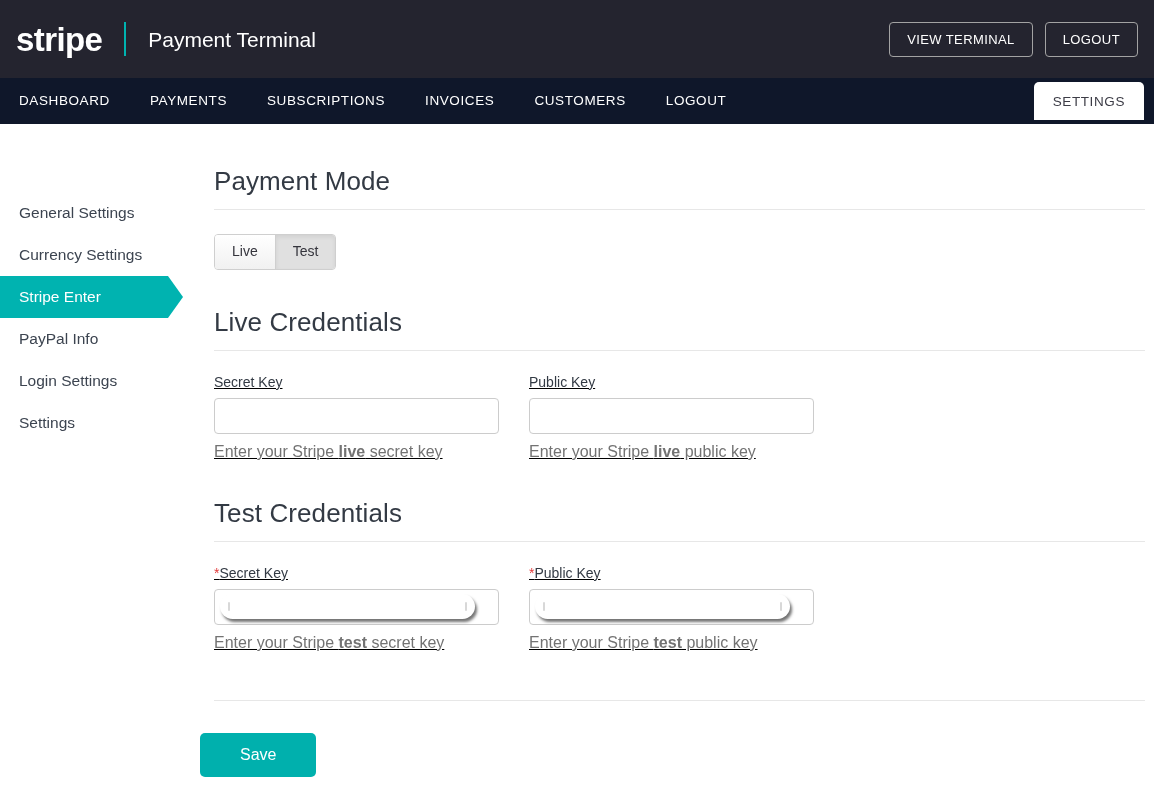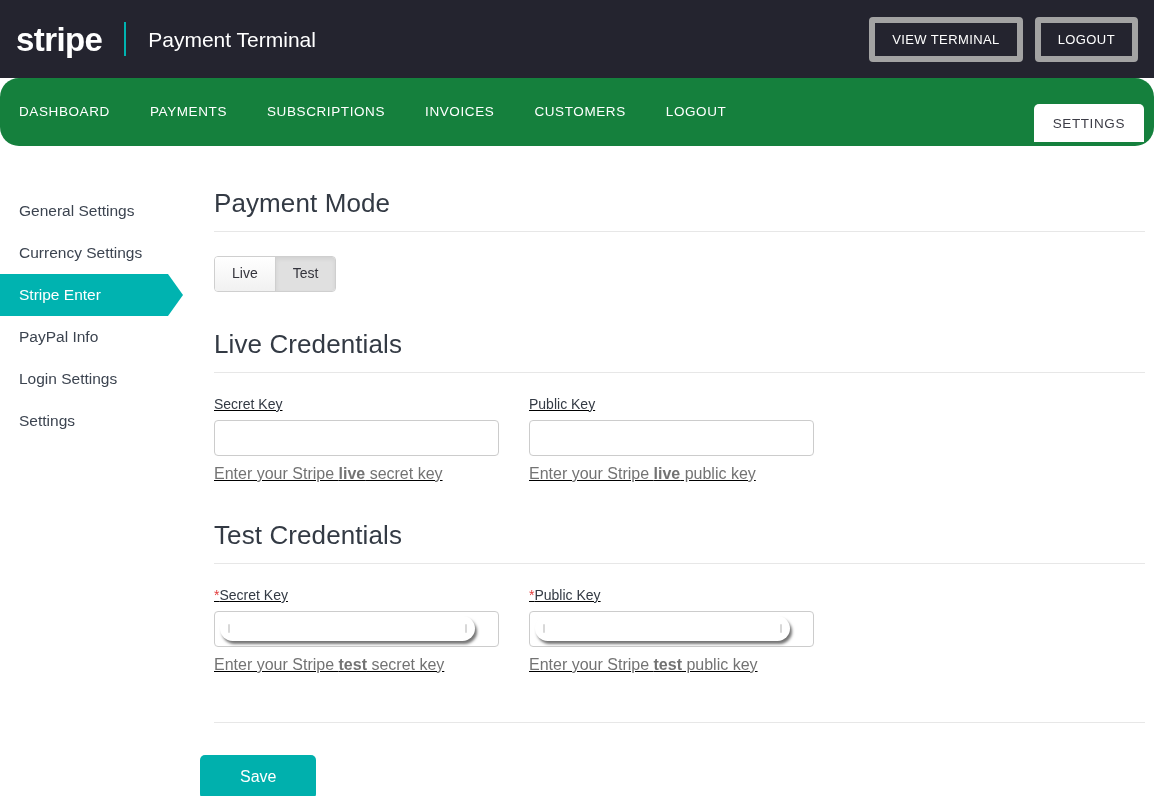--- a/index.html
+++ b/index.html
@@ -55,41 +55,40 @@
     font-weight: normal;
     line-height: 1;
   }
   .topbar-actions {
     margin-left: auto;
     display: flex;
     align-items: center;
     gap: 12px;
   }
   .ghost-btn {
-    border: 6px solid #a3a3a3;
+    border: 1px solid #a3a3a3;
     background: transparent;
     color: #ffffff;
     font-size: 13px;
     letter-spacing: 0.4px;
     padding: 10px 17px;
     border-radius: 4px;
     cursor: pointer;
     font-family: "Liberation Sans", sans-serif;
     line-height: 1;
   }
 
   
   .navbar {
     position: relative;
-    height: 68px;
-    background: #15803d;
+    height: 46px;
+    background: #0f172a;
     display: flex;
     align-items: center;
     padding-left: 19px;
-    border-radius: 19px;
   }
   .nav-item {
     color: #ffffff;
     font-size: 13.5px;
     letter-spacing: 0.6px;
     padding: 0 21px 0 0;
     margin-right: 19px;
     cursor: pointer;
     white-space: nowrap;
     line-height: 50px;
@@ -112,21 +111,21 @@
   .body-area {
     display: flex;
     background: #ffffff;
     height: 668px;
   }
 
   
   .sidebar {
     width: 200px;
     flex: 0 0 200px;
-    padding-top: 44px;
+    padding-top: 68px;
   }
   .side-item {
     position: relative;
     height: 42px;
     display: flex;
     align-items: center;
     padding-left: 19px;
     color: #3c4450;
     font-size: 15.5px;
     cursor: pointer;

